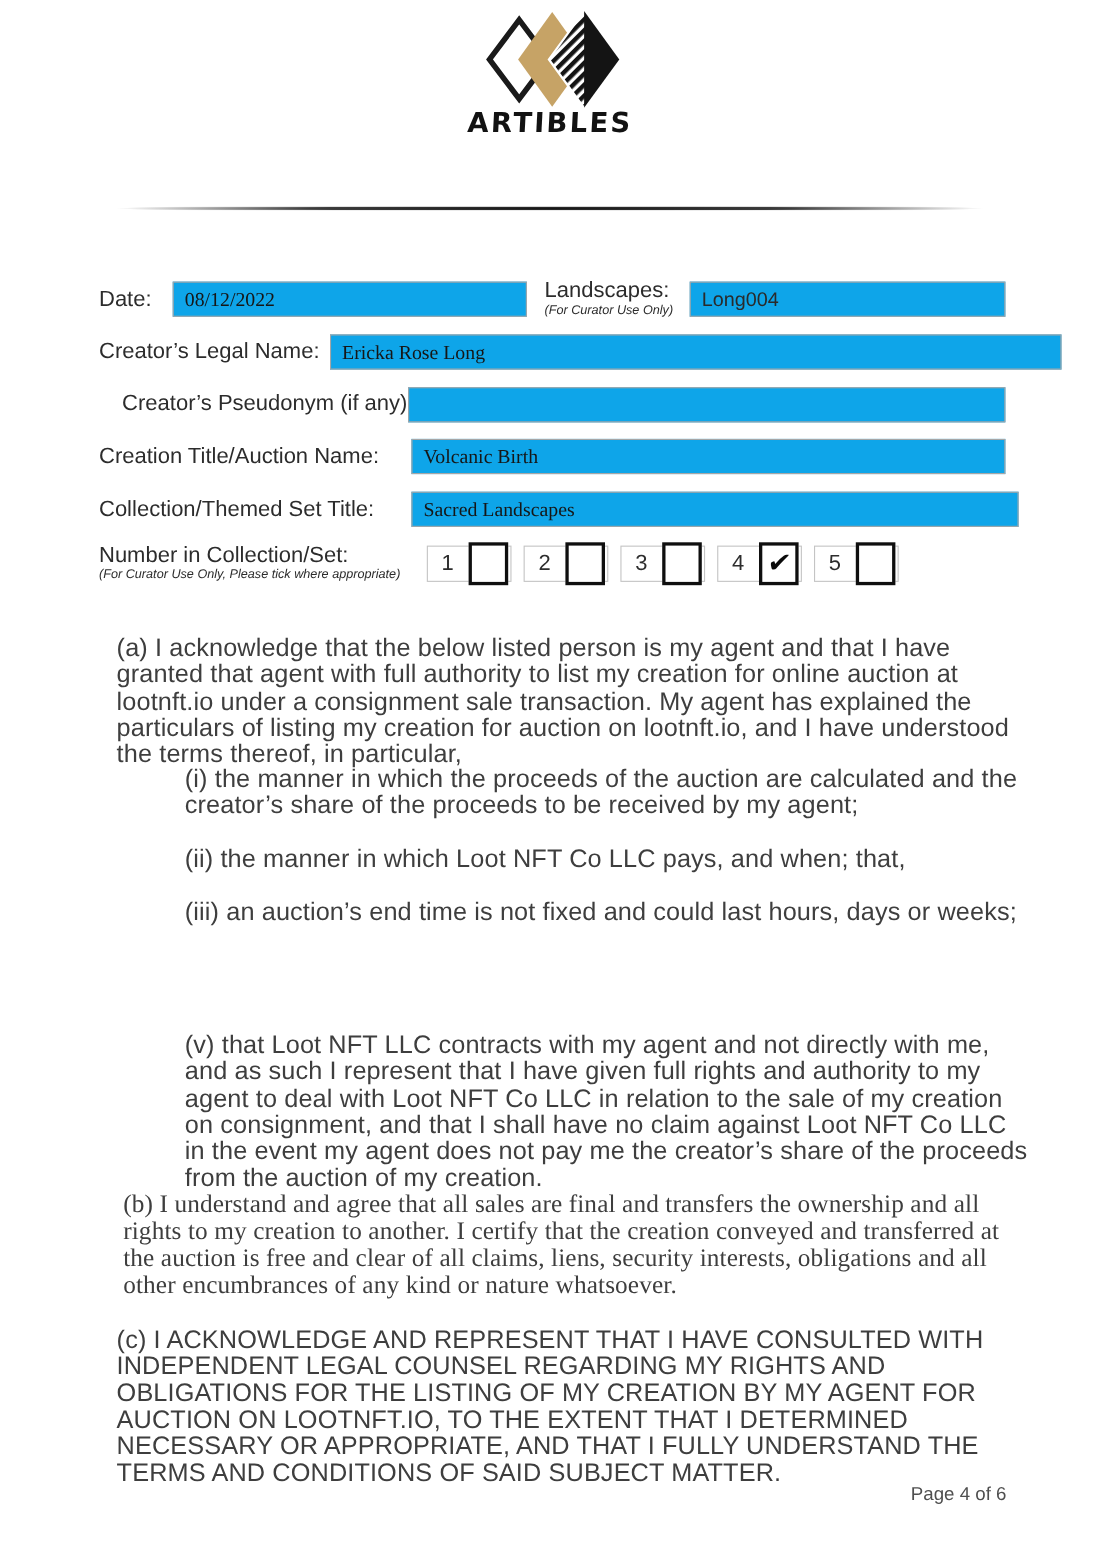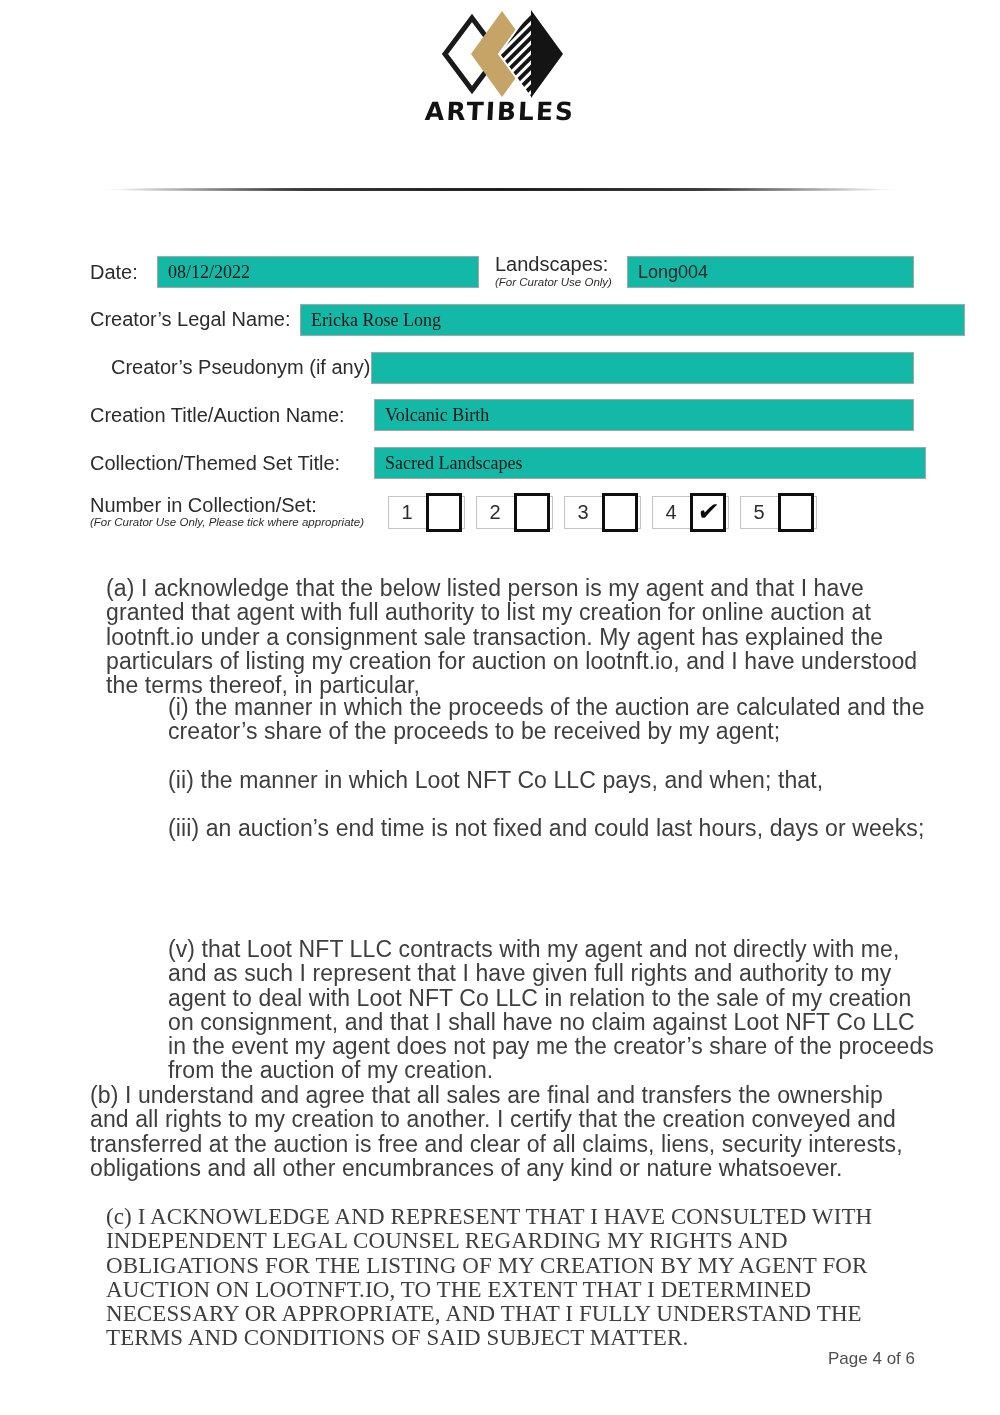--- a/index.html
+++ b/index.html
@@ -23,21 +23,21 @@
   .title .light { font-weight:400; letter-spacing:-0.5px; margin-left:11px; }
   .divider {
     position:absolute; left:102px; top:188px; width:796px; height:3px;
     background:radial-gradient(50% 130% at 50% 50%, #161616 0%, #3d3d3d 55%, rgba(61,61,61,0) 99%);
   }
 
   
   .flabel { position:absolute; font-size:20px; color:#2c2c2c; }
   .sublabel { position:absolute; font-size:11.5px; font-style:italic; color:#2c2c2c; }
   .fbox {
-    position:absolute; height:32px; border:1px solid #a6a6a6; background:#14b8a6;
+    position:absolute; height:32px; border:1px solid #a6a6a6; background:#0ea5e9;
     box-sizing:border-box;
   }
   .serif-val {
     display:block; font-family:"Liberation Serif", serif; font-size:18px;
     color:#161616; padding:5px 0 0 10px; white-space:nowrap;
   }
   .sans-val {
     display:block; font-size:18px; color:#2a2a2a; padding:5px 0 0 10px; white-space:nowrap;
   }
 
@@ -144,18 +144,18 @@
         <span class="cb-num">5</span>
         <span class="cb-box"></span>
       </div>
     </div>
 
   <div class="clause" style="left:106px; top:576px; width:828px;">(a) I acknowledge that the below listed person is my agent and that I have granted that agent with full authority to list my creation for online auction at lootnft.io under a consignment sale transaction. My agent has explained the particulars of listing my creation for auction on lootnft.io, and I have understood the terms thereof, in particular,</div>
   <div class="clause" style="left:168px; top:695px; width:766px;">(i) the manner in which the proceeds of the auction are calculated and the creator’s share of the proceeds to be received by my agent;</div>
   <div class="clause" style="left:168px; top:768px; width:766px;">(ii) the manner in which Loot NFT Co LLC pays, and when; that,</div>
   <div class="clause" style="left:168px; top:816px; width:766px;">(iii) an auction’s end time is not fixed and could last hours, days or weeks;</div>
   <div class="clause" style="left:168px; top:937px; width:768px;">(v) that Loot NFT LLC contracts with my agent and not directly with me, and as such I represent that I have given full rights and authority to my agent to deal with Loot NFT Co LLC in relation to the sale of my creation on consignment, and that I shall have no claim against Loot NFT Co LLC in the event my agent does not pay me the creator’s share of the proceeds from the auction of my creation.</div>
-  <div class="clause" style="left:90px; top:1083px; width:828px;">(b) I understand and agree that all sales are final and transfers the ownership and all rights to my creation to another. I certify that the creation conveyed and transferred at the auction is free and clear of all claims, liens, security interests, obligations and all other encumbrances of any kind or nature whatsoever.</div>
-  <div class="clause" style="left:106px; top:1205px; width:800px;font-family:Liberation Serif, serif;">(c) I ACKNOWLEDGE AND REPRESENT THAT I HAVE CONSULTED WITH INDEPENDENT LEGAL COUNSEL REGARDING MY RIGHTS AND OBLIGATIONS FOR THE LISTING OF MY CREATION BY MY AGENT FOR AUCTION ON LOOTNFT.IO, TO THE EXTENT THAT I DETERMINED NECESSARY OR APPROPRIATE, AND THAT I FULLY UNDERSTAND THE TERMS AND CONDITIONS OF SAID SUBJECT MATTER.</div>
+  <div class="clause" style="left:112px; top:1083px; width:828px;font-family:Liberation Serif, serif;">(b) I understand and agree that all sales are final and transfers the ownership and all rights to my creation to another. I certify that the creation conveyed and transferred at the auction is free and clear of all claims, liens, security interests, obligations and all other encumbrances of any kind or nature whatsoever.</div>
+  <div class="clause" style="left:106px; top:1205px; width:800px;">(c) I ACKNOWLEDGE AND REPRESENT THAT I HAVE CONSULTED WITH INDEPENDENT LEGAL COUNSEL REGARDING MY RIGHTS AND OBLIGATIONS FOR THE LISTING OF MY CREATION BY MY AGENT FOR AUCTION ON LOOTNFT.IO, TO THE EXTENT THAT I DETERMINED NECESSARY OR APPROPRIATE, AND THAT I FULLY UNDERSTAND THE TERMS AND CONDITIONS OF SAID SUBJECT MATTER.</div>
 
   <div class="footer-page">Page 4 of 6</div>
 
 </div>
 
 </body></html>

